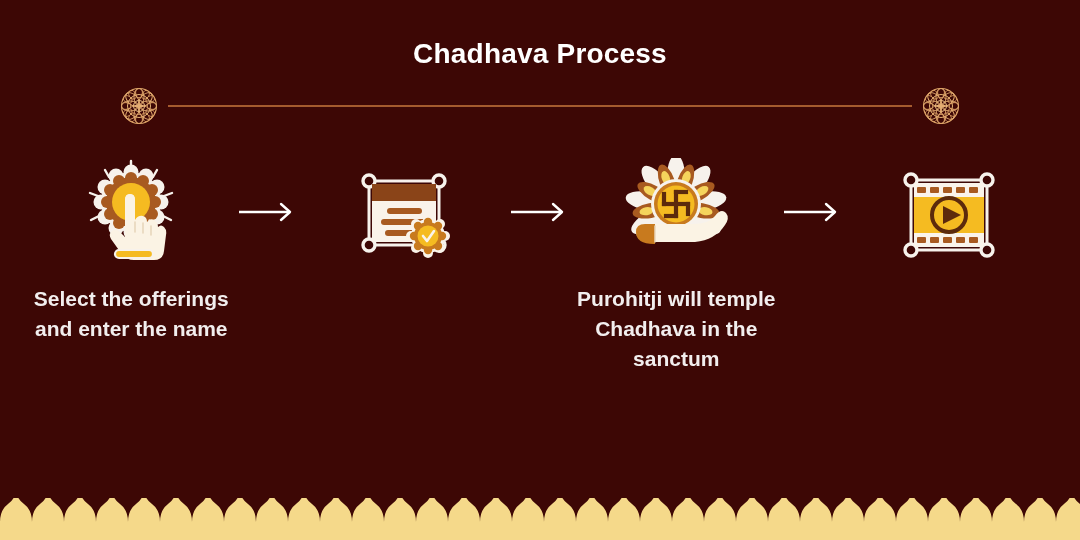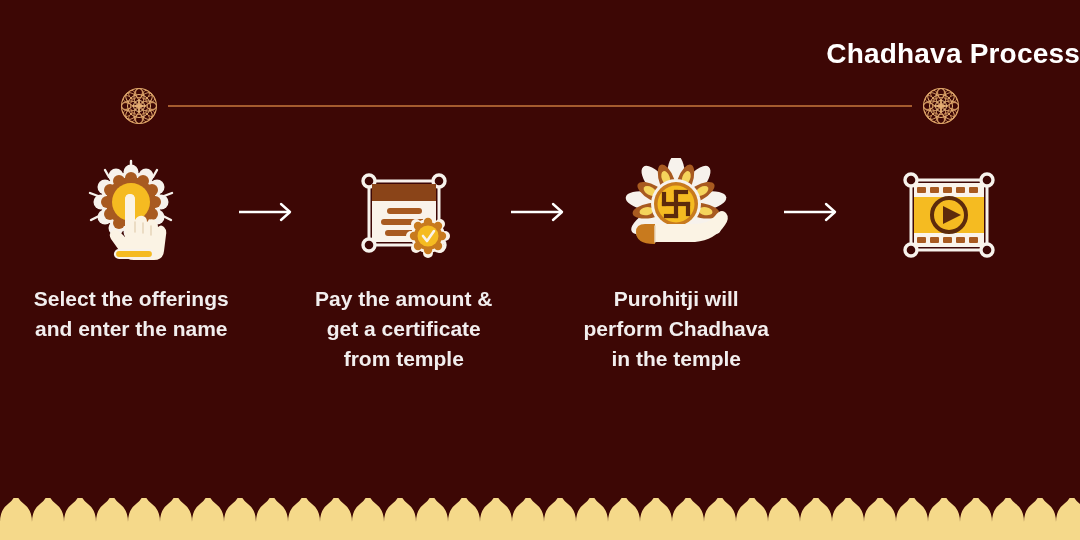--- a/index.html
+++ b/index.html
@@ -8,21 +8,21 @@
     background:#3d0705;
     font-family:"Liberation Sans", sans-serif;
     overflow:hidden;
     position:relative;
   }
 
   
   .title {
     position:absolute;
     top:38px; left:0; width:1080px;
-    text-align:right;
+    text-align:center;
     color:#ffffff;
     font-size:28px;
     font-weight:bold;
     letter-spacing:0.2px;
   }
 
   
   .divider {
     position:absolute;
     top:87px; left:110px;
@@ -277,21 +277,20 @@
             <circle cx="74" cy="92" r="4.2"></circle>
               <circle cx="64" cy="88" r="4.2"></circle>
             <circle cx="60" cy="78" r="4.2"></circle>
               <circle cx="64" cy="68" r="4.2"></circle>
           </g>
           <circle cx="74" cy="78" r="10.5" fill="#f5bb21"></circle>
           <polyline points="69,78 73,83 80,73" fill="none" stroke="#faf3ea" stroke-width="2.6" stroke-linecap="round" stroke-linejoin="round"></polyline>
         </g>
       </svg>
     </div>
-    <div class="step-label">Pay the amount &amp; get a certificate from temple</div>
   </div>
 
   <div class="arrow">
     <svg width="62" height="22" viewBox="0 0 62 22">
       <line x1="2" y1="11" x2="52" y2="11" stroke="#ffffff" stroke-width="2.4"></line>
       <polyline points="44,3 53,11 44,19" fill="none" stroke="#ffffff" stroke-width="2.4" stroke-linecap="round" stroke-linejoin="round"></polyline>
     </svg>
   </div>
 
   <div class="step">
@@ -348,21 +347,21 @@
         <g>
           <path d="M14 74 q0 -8 9 -8 h48 q16 0 22 -8 q6 -8 11 -3 q4 5 -1 12
                    q-10 15 -30 17 h-41 q-18 0 -18 -10 z" fill="#fbf3e4"></path>
           <path d="M14 74 q0 -8 9 -8 h10 v20 h-1 q-18 0 -18 -12 z" fill="#c87a1e"></path>
           <g stroke="#e8d6bb" stroke-width="1.5" fill="none" stroke-linecap="round">
             <line x1="33" y1="68" x2="33" y2="84"></line>
           </g>
         </g>
       </svg>
     </div>
-    <div class="step-label">Purohitji will perform Chadhava in the temple</div>
+    <div class="step-label">Purohitji will temple Chadhava in the sanctum</div>
   </div>
 
   <div class="arrow">
     <svg width="62" height="22" viewBox="0 0 62 22">
       <line x1="2" y1="11" x2="52" y2="11" stroke="#ffffff" stroke-width="2.4"></line>
       <polyline points="44,3 53,11 44,19" fill="none" stroke="#ffffff" stroke-width="2.4" stroke-linecap="round" stroke-linejoin="round"></polyline>
     </svg>
   </div>
 
   <div class="step">

